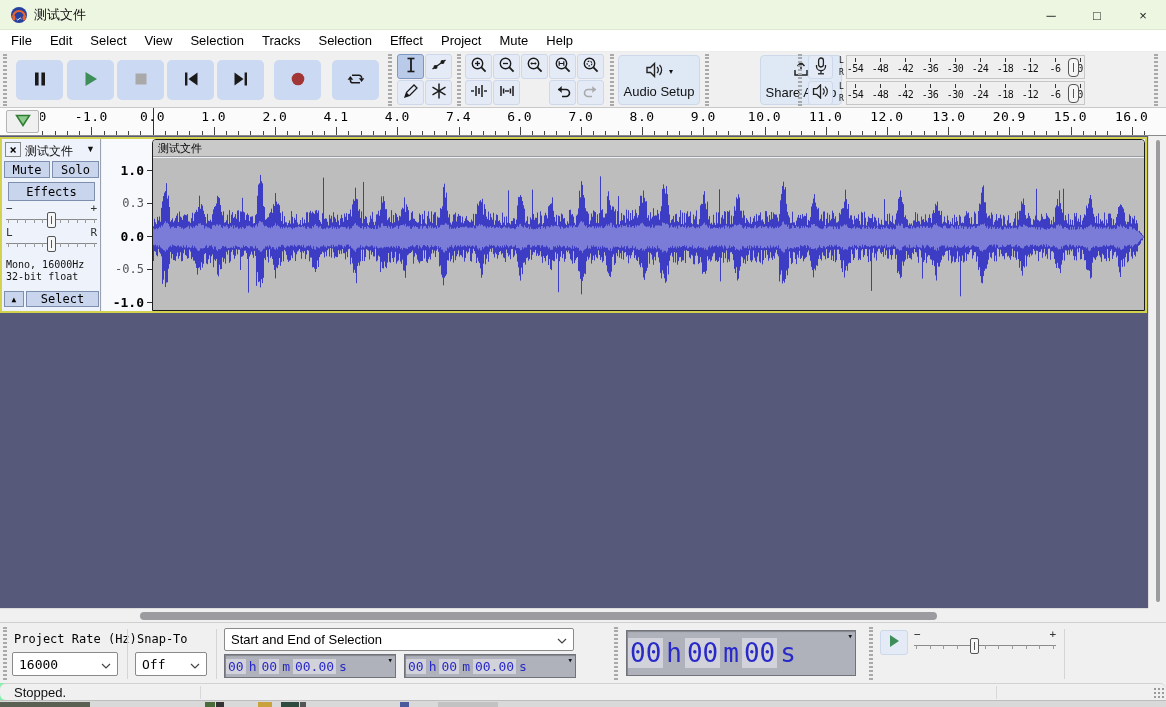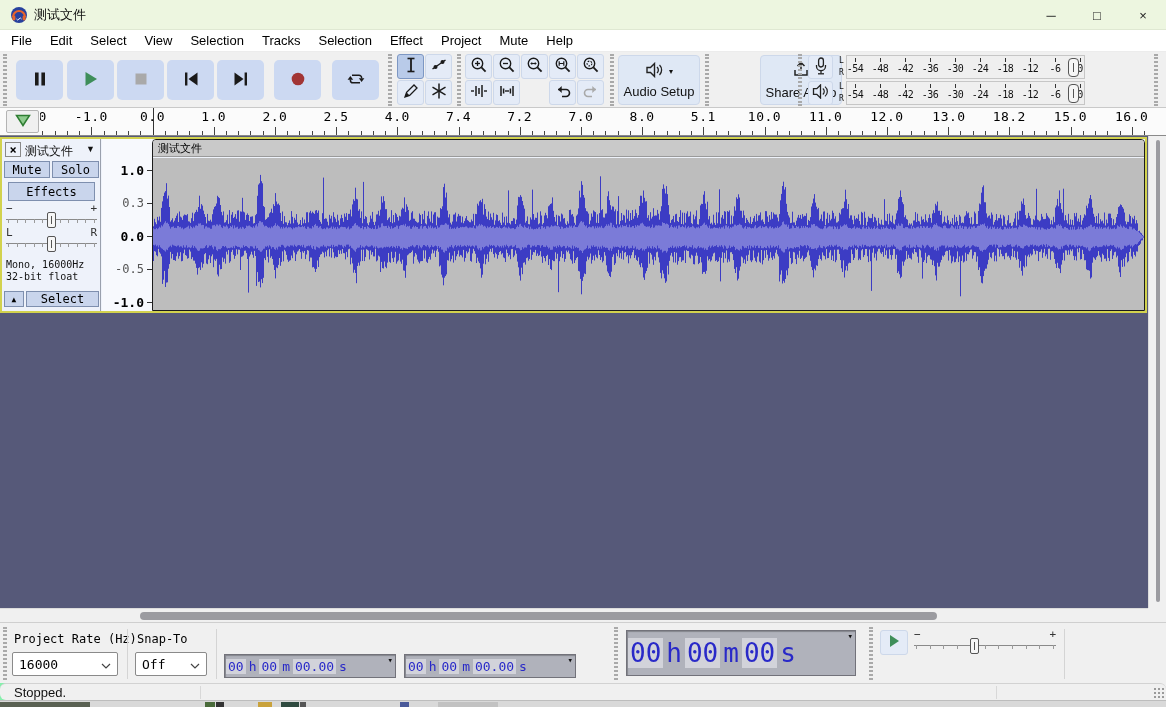--- a/index.html
+++ b/index.html
@@ -481,32 +481,32 @@
         <div class="ruler-tick" style="left: 1055px; height: 4px;"></div>
         <div class="ruler-tick" style="left: 1067.2px; height: 4px;"></div>
         <div class="ruler-tick" style="left: 1079.5px; height: 4px;"></div>
         <div class="ruler-tick" style="left: 1091.7px; height: 8px;"></div>
         <div class="ruler-tick" style="left: 1103.9px; height: 4px;"></div>
         <div class="ruler-label" style="left: -9.9px;">-2.0</div>
         <div class="ruler-label" style="left: 51.3px;">-1.0</div>
         <div class="ruler-label" style="left: 112.5px;">0.0</div>
         <div class="ruler-label" style="left: 173.7px;">1.0</div>
         <div class="ruler-label" style="left: 234.9px;">2.0</div>
-        <div class="ruler-label" style="left: 296.1px;">2.5</div>
+        <div class="ruler-label" style="left: 296.1px;">4.1</div>
         <div class="ruler-label" style="left: 357.3px;">4.0</div>
         <div class="ruler-label" style="left: 418.5px;">7.4</div>
-        <div class="ruler-label" style="left: 479.7px;">7.2</div>
+        <div class="ruler-label" style="left: 479.7px;">6.0</div>
         <div class="ruler-label" style="left: 540.9px;">7.0</div>
         <div class="ruler-label" style="left: 602.1px;">8.0</div>
-        <div class="ruler-label" style="left: 663.3px;">5.1</div>
+        <div class="ruler-label" style="left: 663.3px;">9.0</div>
         <div class="ruler-label" style="left: 724.5px;">10.0</div>
         <div class="ruler-label" style="left: 785.7px;">11.0</div>
         <div class="ruler-label" style="left: 846.9px;">12.0</div>
         <div class="ruler-label" style="left: 909px;">13.0</div>
-        <div class="ruler-label" style="left: 969.3px;">18.2</div>
+        <div class="ruler-label" style="left: 969.3px;">20.9</div>
         <div class="ruler-label" style="left: 1030.5px;">15.0</div>
         <div class="ruler-label" style="left: 1091.7px;">16.0</div>
         <div style="position: absolute; left: 112.5px; top: 0px; width: 1px; height: 27px; background: rgb(51, 51, 51);"></div>
       </div>
 </div>
 
 <div id="trackarea" class="abs">
   <div id="track-row">
     <div id="track-panel">
       <div class="pbtn" style="left:3px;top:3px;width:16px;height:15px;background:#eef2fa;border-color:#8a8a8a;font-weight:bold;">×</div>
@@ -600,20 +600,26 @@
   </div>
   <div class="vdiv" style="left:127px;top:6px;height:50px;"></div>
   <div class="flabel" style="left:137px;top:9px;">Snap-To</div>
   <div class="combo mono" style="left:135px;top:29px;width:72px;height:24px;">
     <span>Off</span>
     <span class="chev"><svg width="10" height="6" viewBox="0 0 10 6">
             <polyline points="1,1 5,5 9,1" fill="none" stroke="#444" stroke-width="1.2"></polyline>
           </svg></span>
   </div>
   <div class="vdiv" style="left:216px;top:6px;height:50px;"></div>
+  <div class="combo" style="left:224px;top:5px;width:350px;height:23px;">
+    <span>Start and End of Selection</span>
+    <span class="chev"><svg width="10" height="6" viewBox="0 0 10 6">
+            <polyline points="1,1 5,5 9,1" fill="none" stroke="#444" stroke-width="1.2"></polyline>
+          </svg></span>
+  </div>
   <div class="tfield" id="sel-start" style="left:224px;top:31px;width:172px;height:24px;font-size:13px;">
         <span class="digits">00</span>
         <span class="unit">h</span>
         <span class="digits">00</span>
         <span class="unit">m</span>
         <span class="digits">00.00</span>
         <span class="unit">s</span>
         <span class="arrow">▾</span>
       </div>
   <div class="tfield" id="sel-end" style="left:404px;top:31px;width:172px;height:24px;font-size:13px;">

